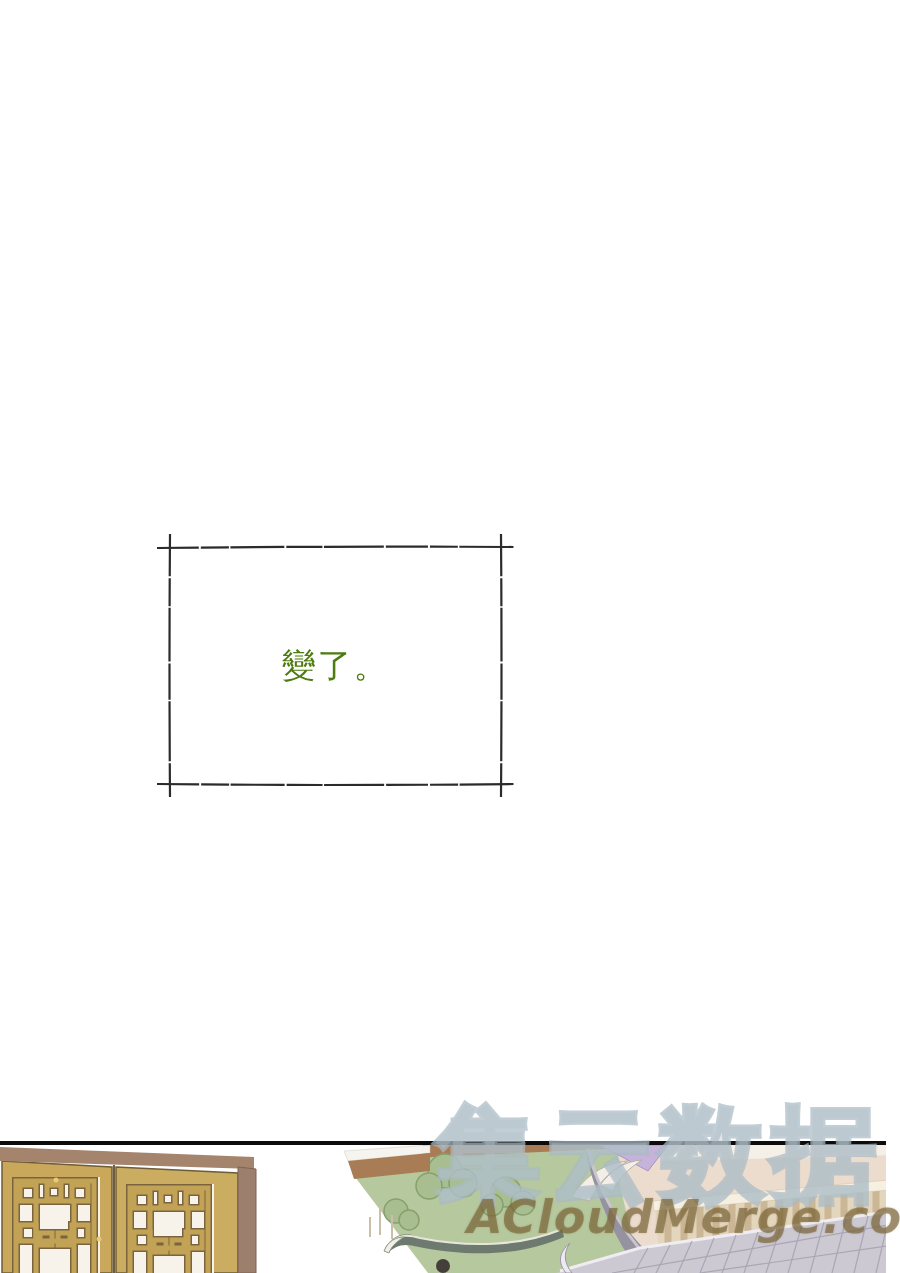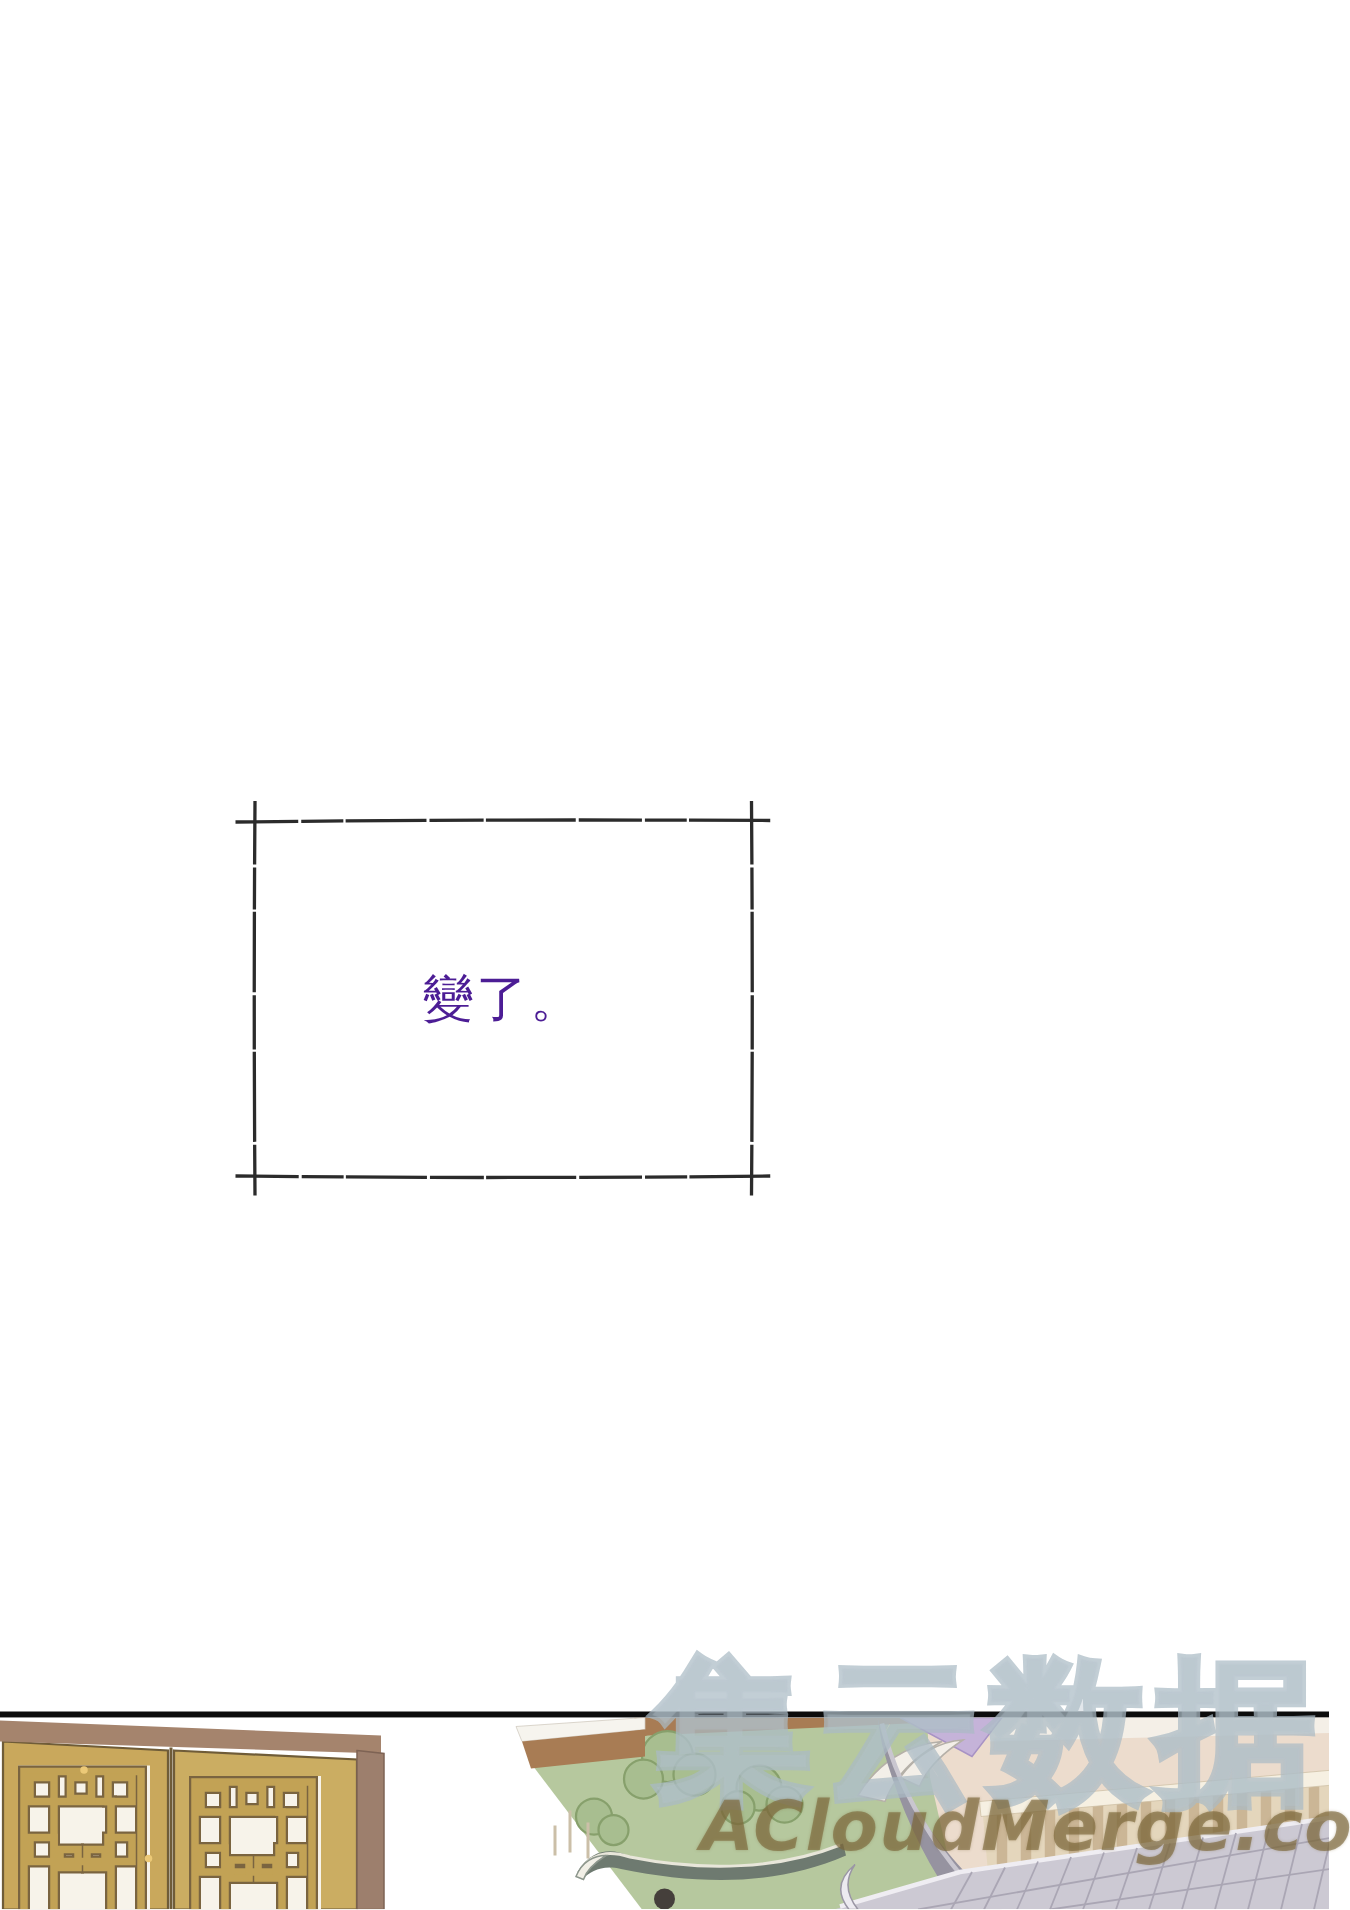--- a/index.html
+++ b/index.html
@@ -7,21 +7,21 @@
   .page{
     position:relative;width:900px;height:1273px;background:#ffffff;
     overflow:hidden;
   }
   
   .caption-frame{position:absolute;left:150px;top:528px;width:372px;height:272px;}
   .caption-text{
     position:absolute;left:170px;top:547px;width:331px;height:237px;
     display:flex;align-items:center;justify-content:center;
     font-family:"Liberation Serif","DejaVu Serif",serif;
-    font-size:34px;letter-spacing:2px;color:#4c1d95;
+    font-size:34px;letter-spacing:2px;color:#4d7c0f;
   }
   
   .bottom-panel{
     position:absolute;left:0;top:1141px;width:886px;height:132px;
     border-top:4px solid #0c0c0c;box-sizing:border-box;overflow:hidden;
     background:#ffffff;
   }
   .bottom-panel svg{display:block;}
   
   .watermark-cjk{

